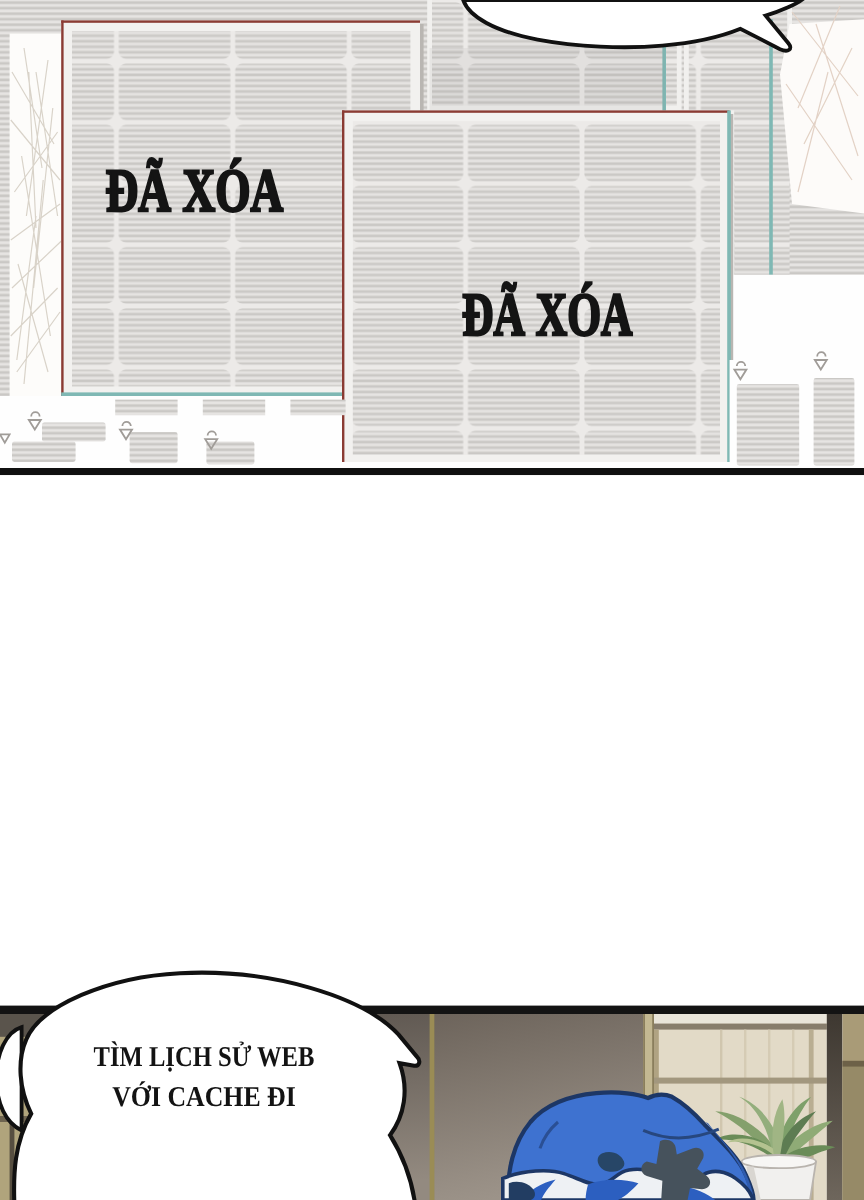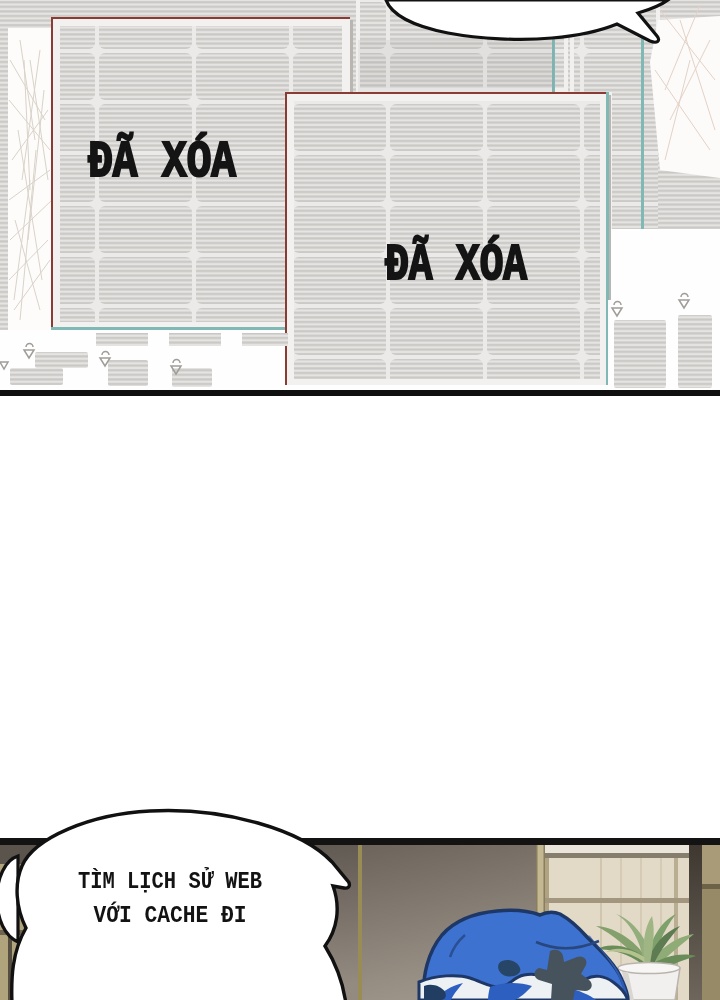--- a/index.html
+++ b/index.html
@@ -1,17 +1,17 @@
 <!DOCTYPE html>
 <html><head>
 <meta charset="utf-8">
 <style>
   html,body{margin:0;padding:0;background:#fff;}
   .page{position:relative;width:720px;height:1000px;overflow:hidden;background:#fff;
-        font-family:Liberation Mono, monospace;}
+        font-family:Liberation Serif, serif;}
   svg{display:block;}
 </style>
 </head>
 <body>
 <div class="page">
 <svg width="720" height="1000" viewBox="0 0 720 1000" xmlns="http://www.w3.org/2000/svg">
 <defs>
   <pattern id="stripes" width="10" height="4.6" patternUnits="userSpaceOnUse">
     <rect width="10" height="4.6" fill="#e6e4e2"></rect>
     <rect y="1.1" width="10" height="2.2" fill="#cac8c5"></rect>

